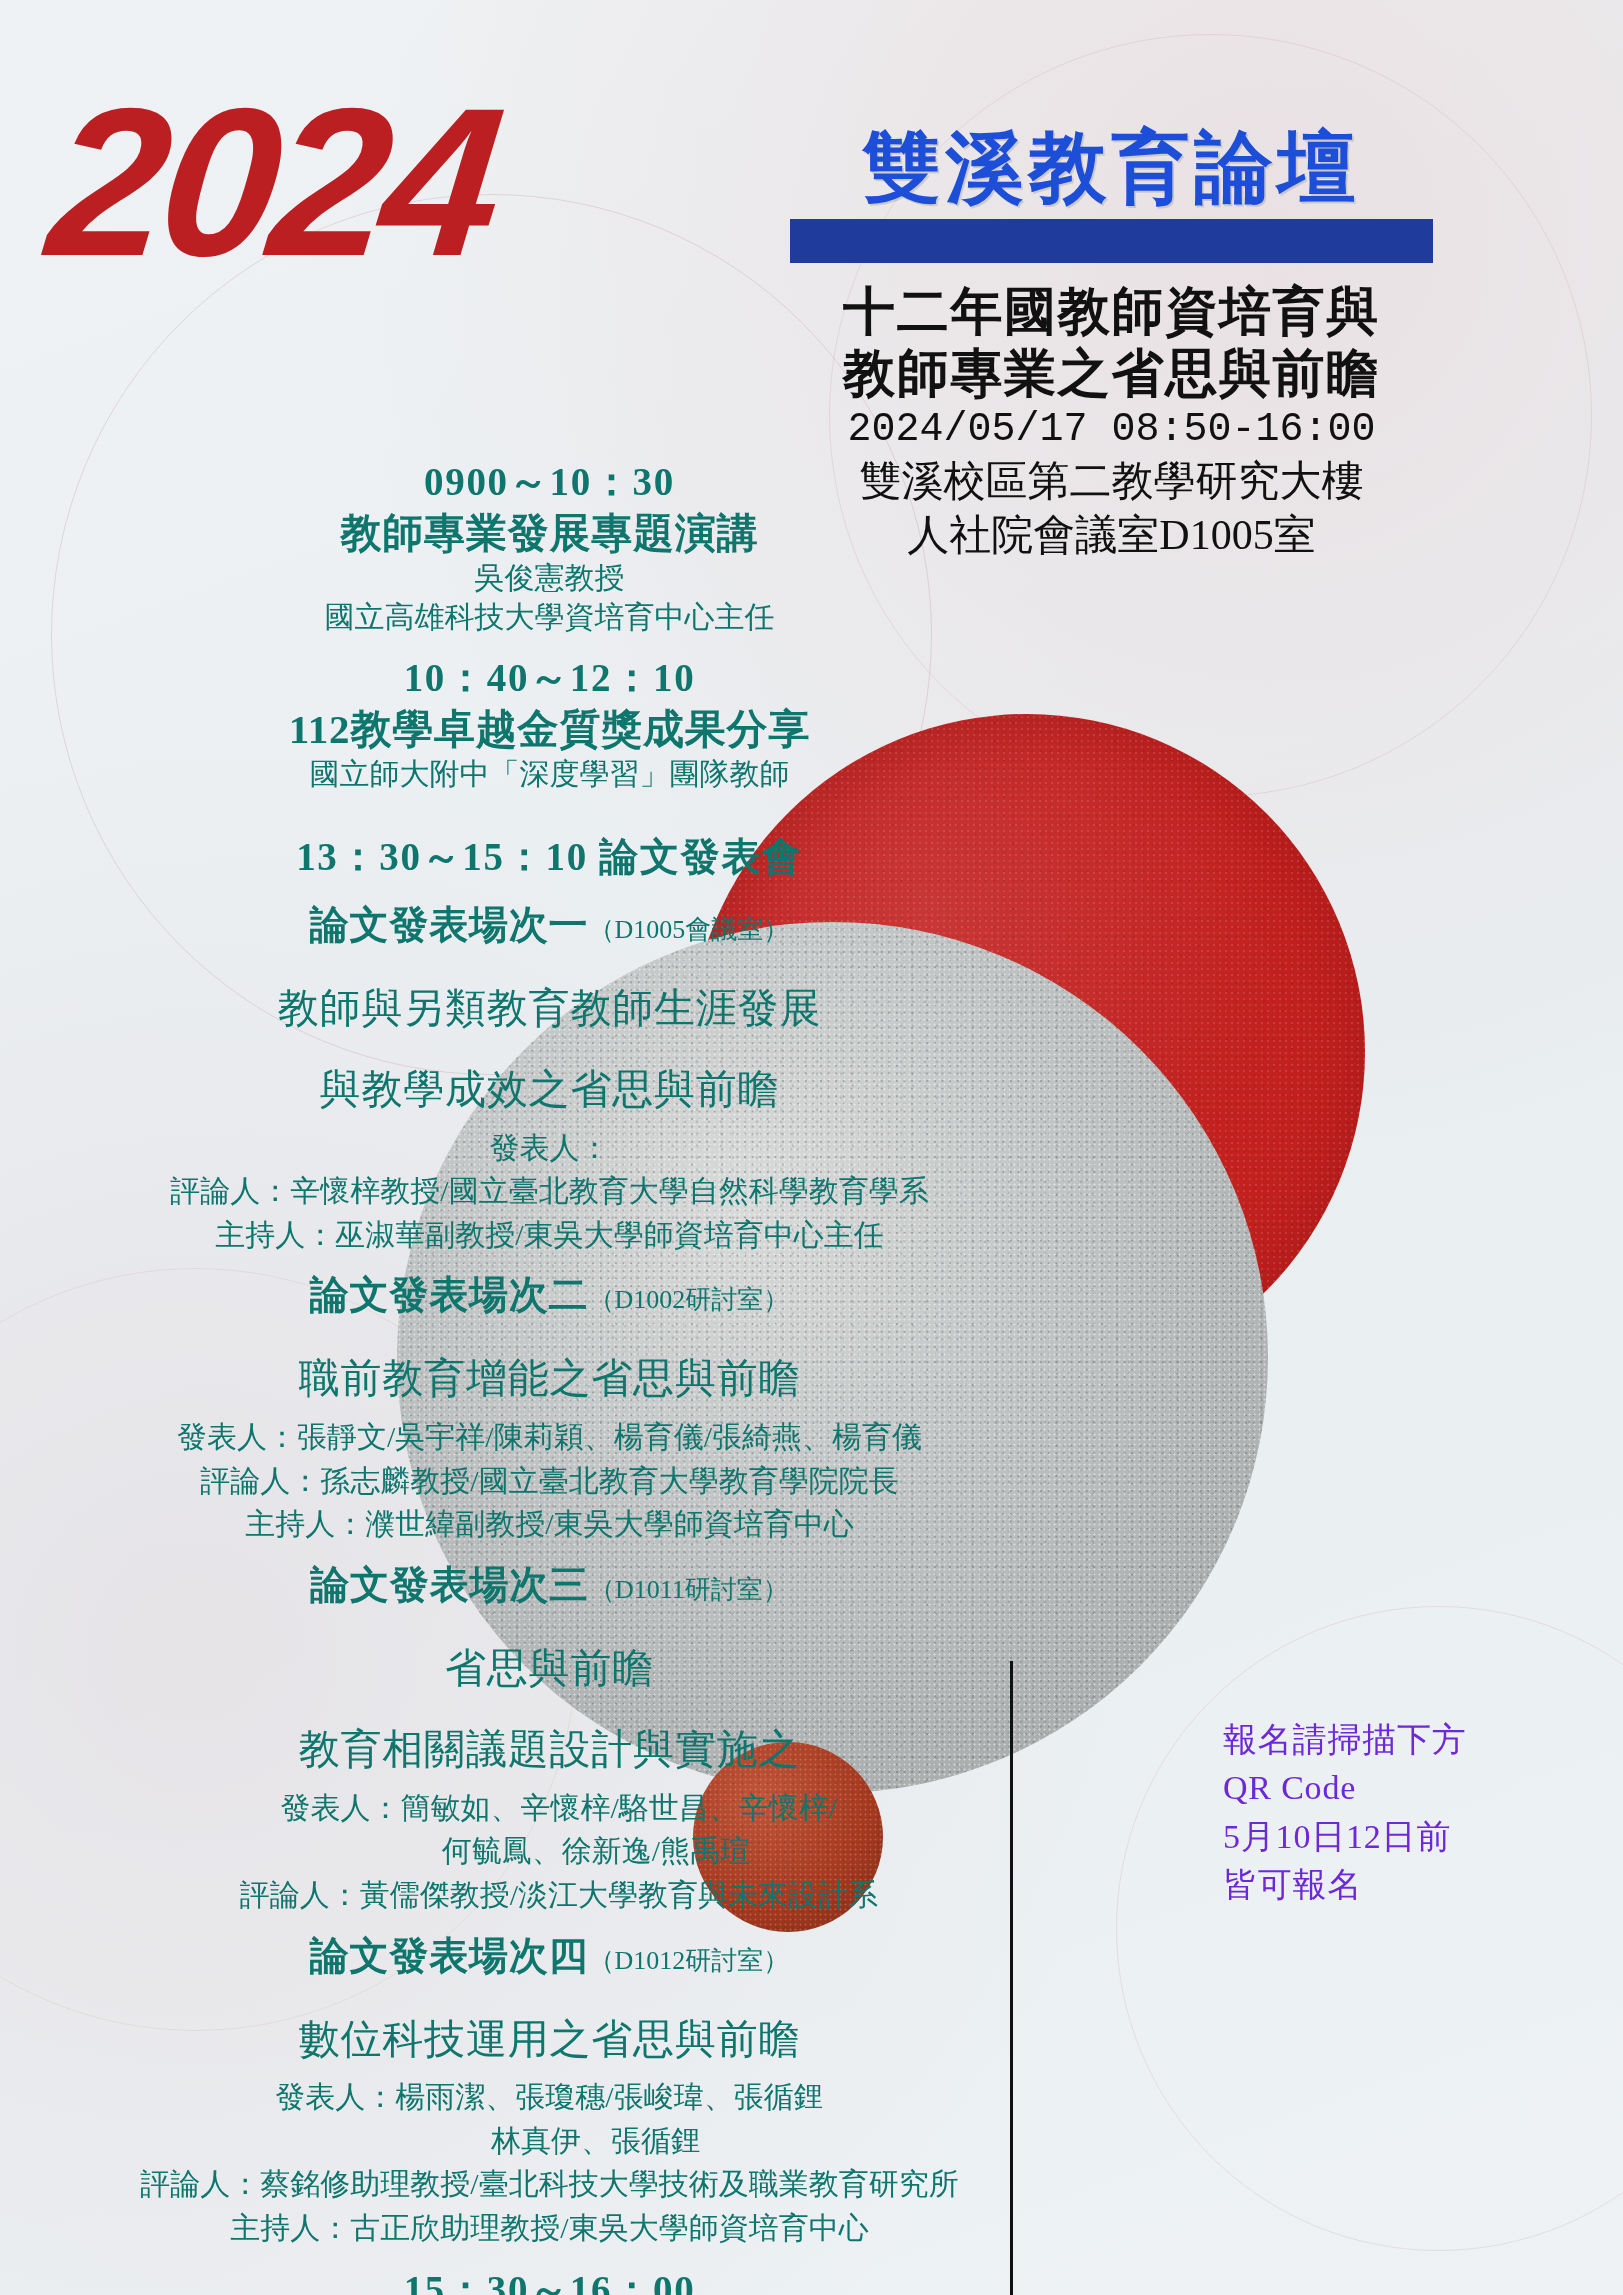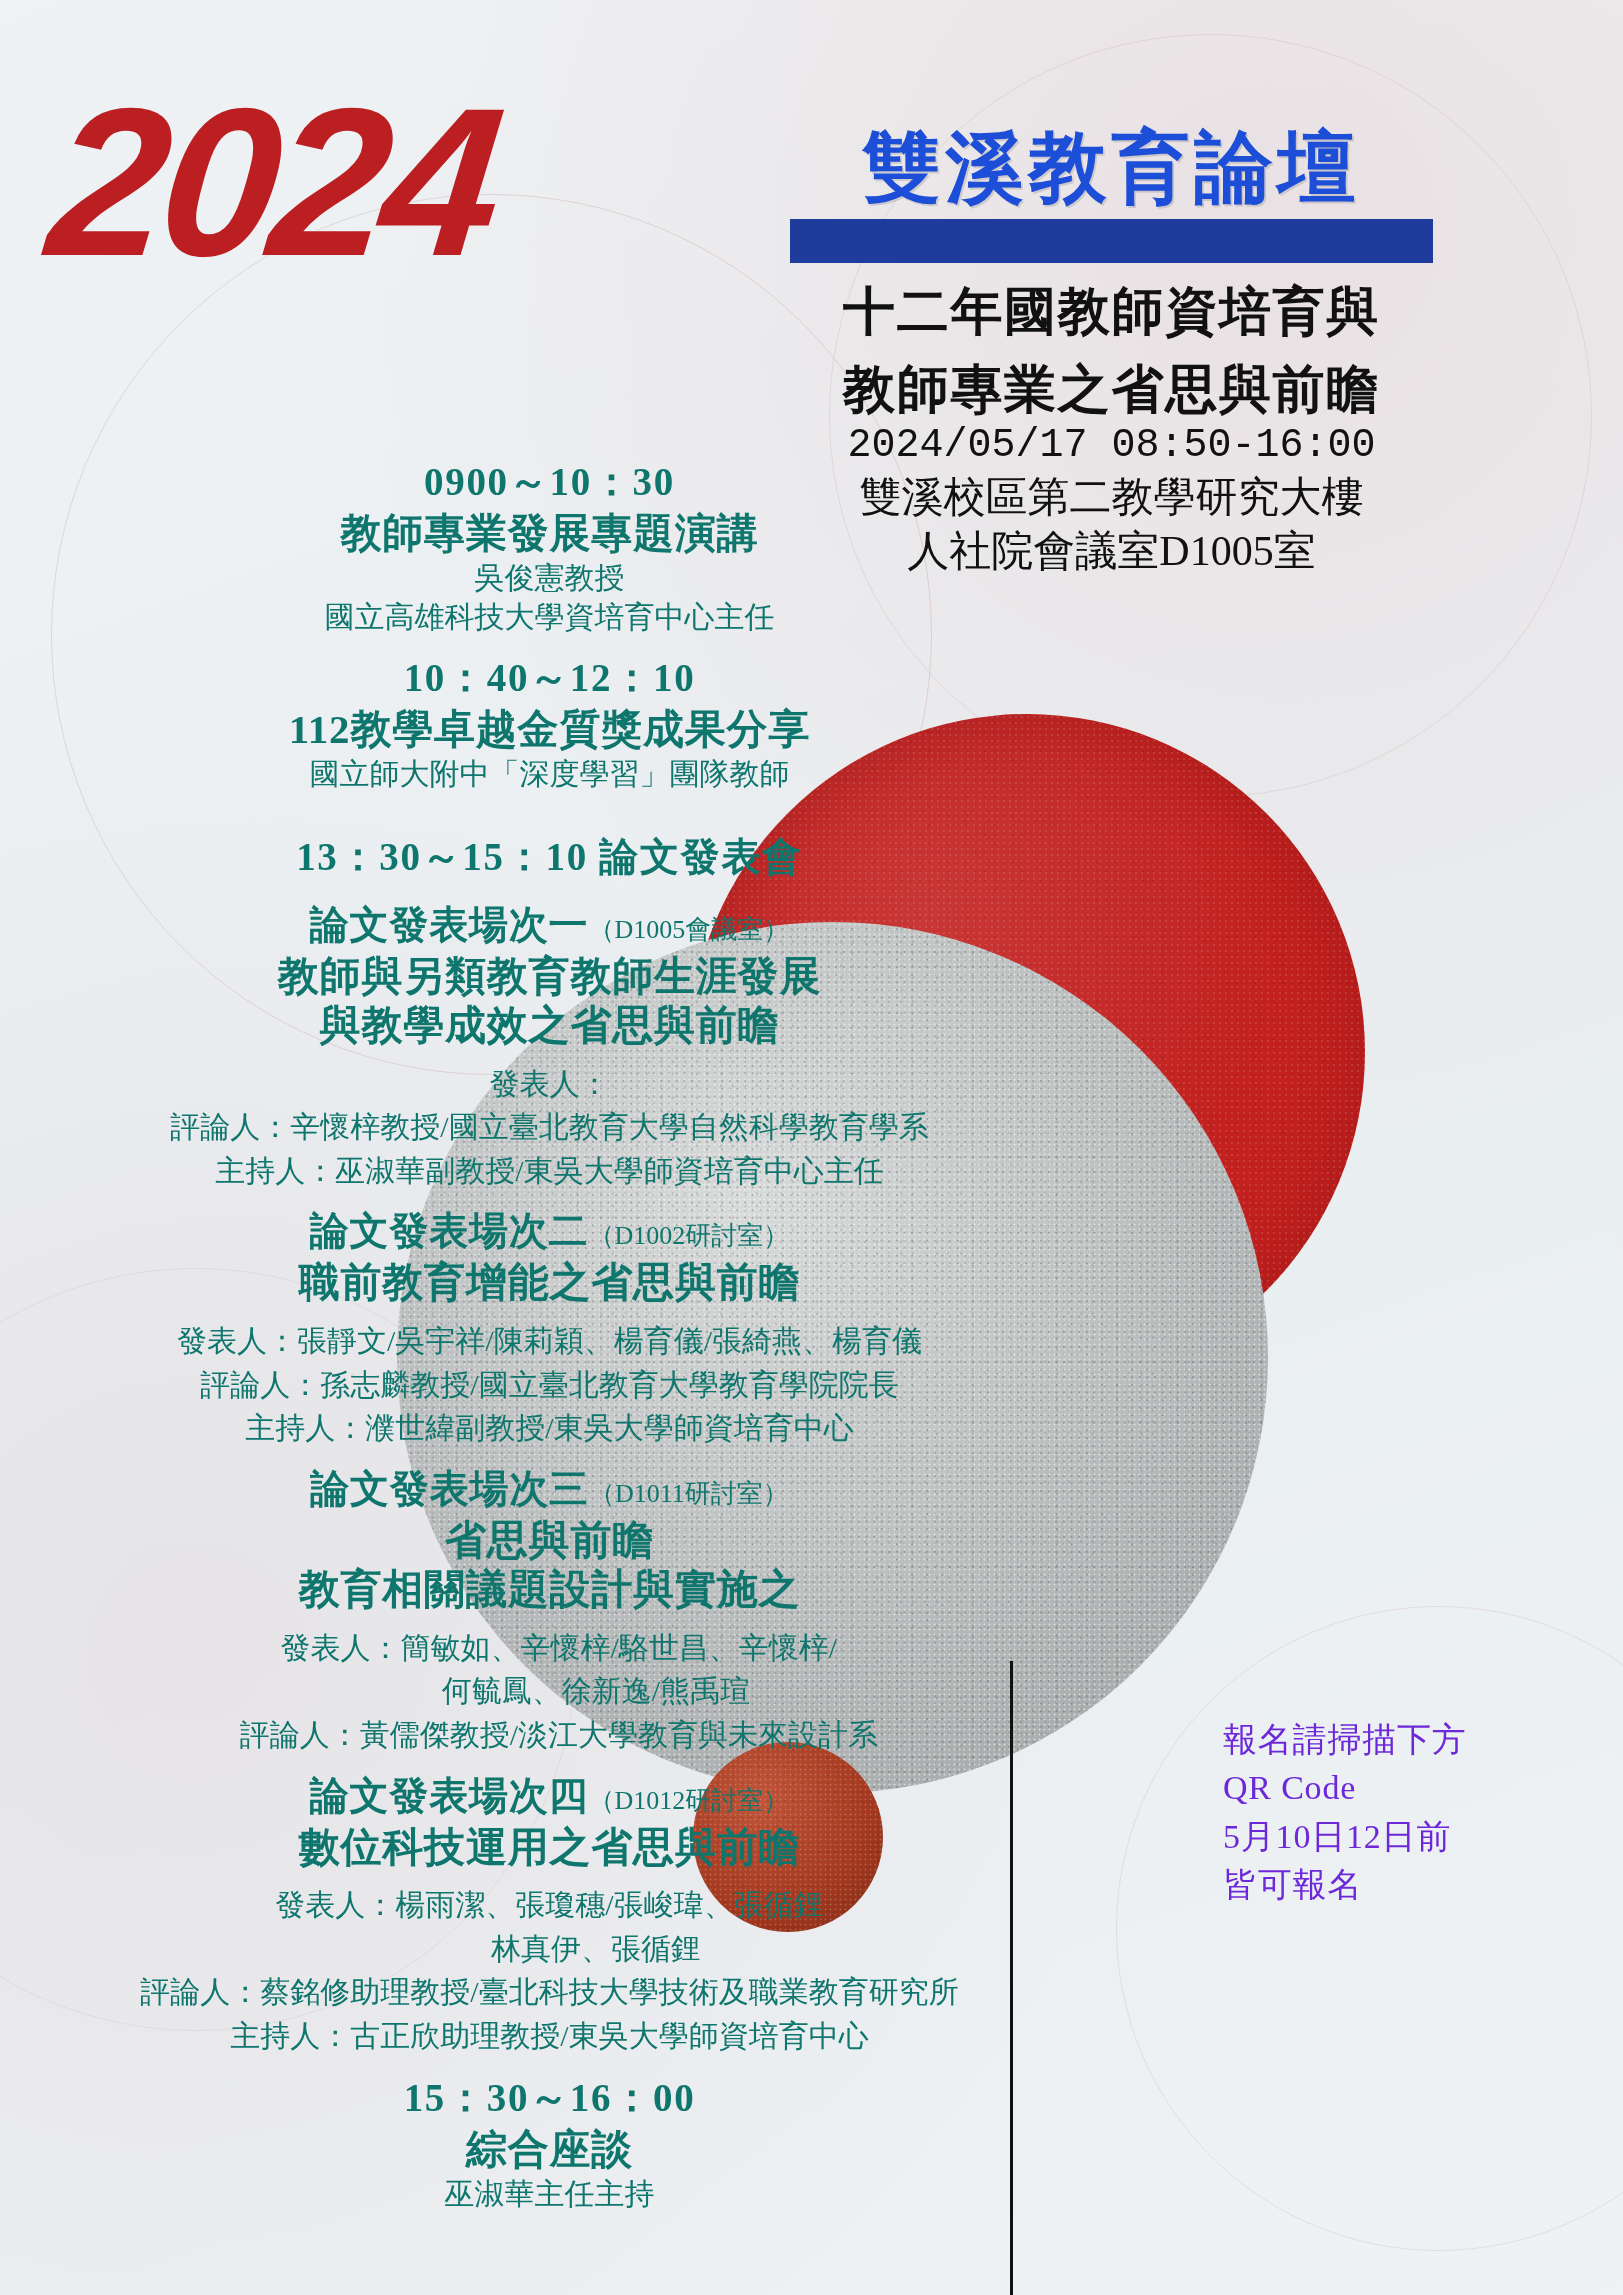--- a/index.html
+++ b/index.html
@@ -200,23 +200,24 @@
     letter-spacing: 0.8px;
     margin-top: 13.5px;
   }
   .sess-head .room {
     font-size: 26px;
     font-weight: 400;
     letter-spacing: 0;
   }
   .sess-name {
     font-size: 41px;
-    font-weight: 700;
+    font-weight: 400;
     line-height: 1.2;
     letter-spacing: 0.8px;
+    margin-top: 32px;
   }
   .detail {
     font-size: 30px;
     line-height: 1.34;
     margin-top: 3.4px;
   }
   .detail.indent { padding-left: 93px; }
   .gap-s { height: 10px; }
   .gap-m { height: 22px; }
 
@@ -247,21 +248,21 @@
   <div class="circle-gray"></div>
   <div class="circle-orange"></div>
   <div class="vrule"></div>
 
   <div class="year">2024</div>
 
   <div class="head-right">
     <div class="forum-title">雙溪教育論壇</div>
     <div class="blue-bar"></div>
     <div class="subtitle">十二年國教師資培育與</div>
-    <div class="subtitle" style="margin-top:16px">教師專業之省思與前瞻</div>
+    <div class="subtitle" style="margin-top:0">教師專業之省思與前瞻</div>
     <div class="meta-line">2024/05/17 08:50-16:00</div>
     <div class="meta-line cjk">雙溪校區第二教學研究大樓</div>
     <div class="meta-line cjk">人社院會議室D1005室</div>
   </div>
 
   <div class="agenda">
 
     <div>
       <div class="time">0900～10：30</div>
       <div class="sess-title">教師專業發展專題演講</div>

